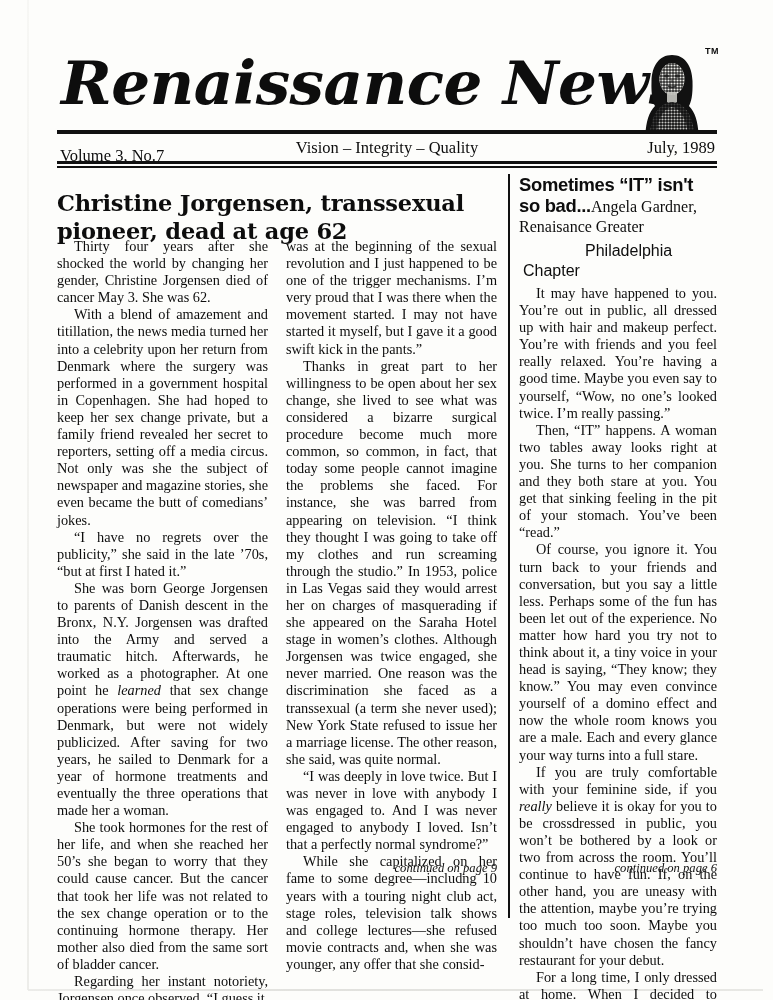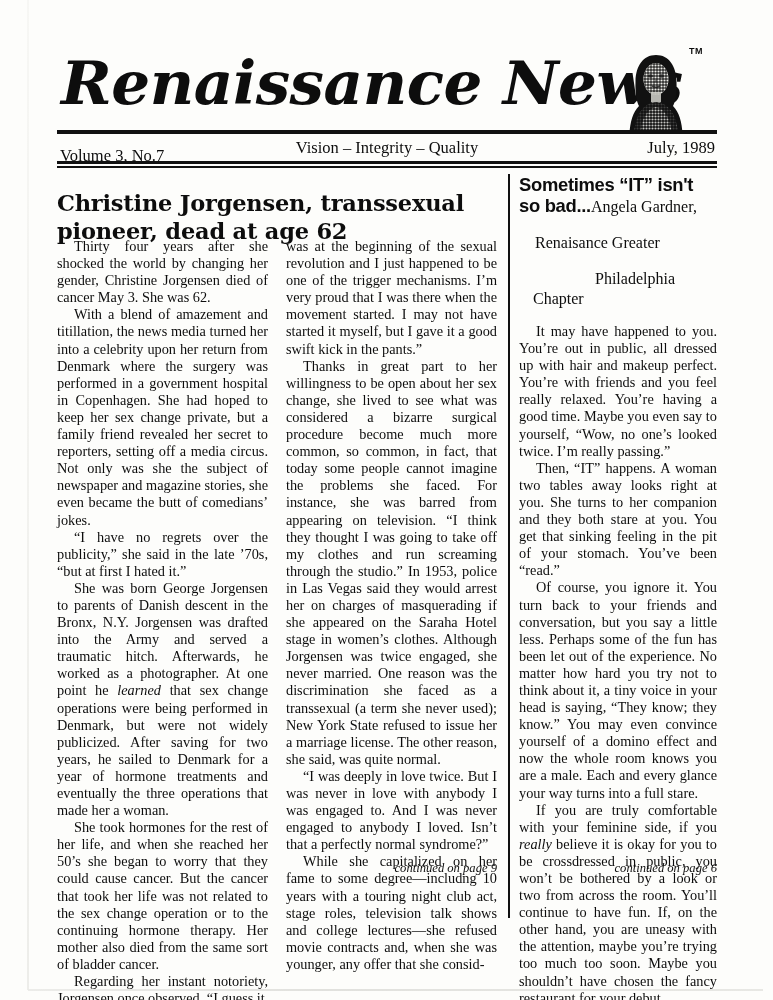--- a/index.html
+++ b/index.html
@@ -57,21 +57,21 @@
     font-weight: bold;
     font-size: 60px;
     letter-spacing: -0.5px;
     line-height: 90px;
     white-space: nowrap;
     transform: scaleX(1.02);
     transform-origin: left center;
   }
   .logo-wrap {
     position: absolute;
-    right: 16px;
+    right: 0px;
     top: 6px;
     width: 86px;
     height: 88px;
   }
   .tm-mark {
     position: absolute;
     right: -2px;
     top: 0px;
     font-family: "Liberation Sans", sans-serif;
     font-size: 9px;
@@ -196,27 +196,27 @@
   .byline {
     font-family: "Liberation Serif", serif;
     font-weight: normal;
     font-size: 16px;
     letter-spacing: 0;
   }
   .byline-line2 {
     font-family: "Liberation Serif", serif;
     font-size: 16px;
     line-height: 20px;
-    margin: 16px;
+    margin: 0;
   }
   .byline-line3 {
-    font-family: Liberation Serif, serif;
+    font-family: Liberation Sans, sans-serif;
     font-size: 16px;
     line-height: 20px;
-    margin: 14px;
+    margin: 4px;
     text-indent: 62px;
   }
   .col-3 .body-text {
     margin-top: 1px;
     width: 198px;
   }
 
   .continued {
     font-family: "Liberation Serif", serif;
     font-style: italic;

